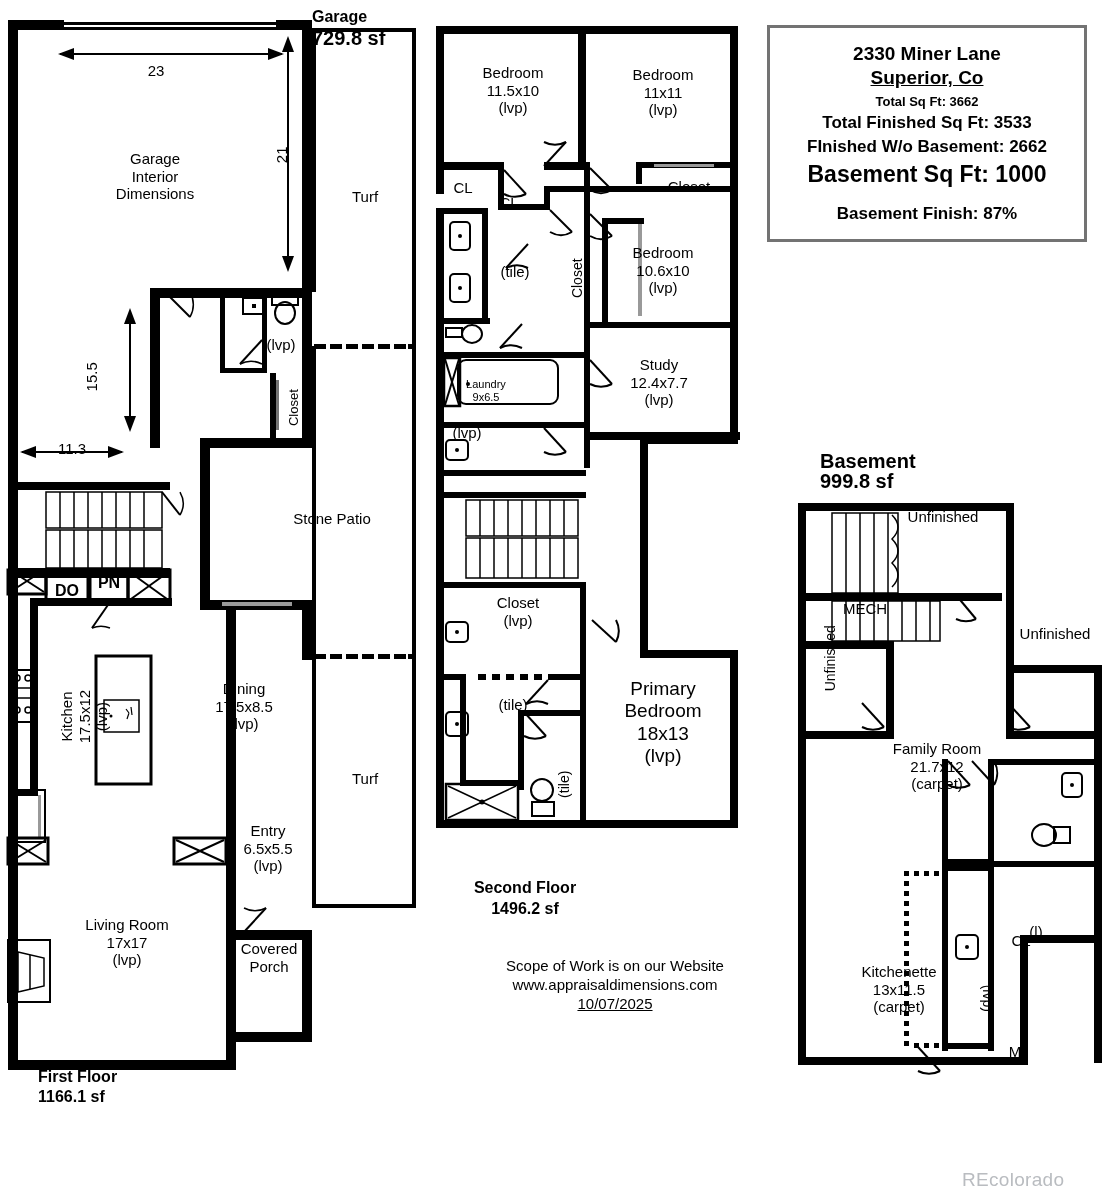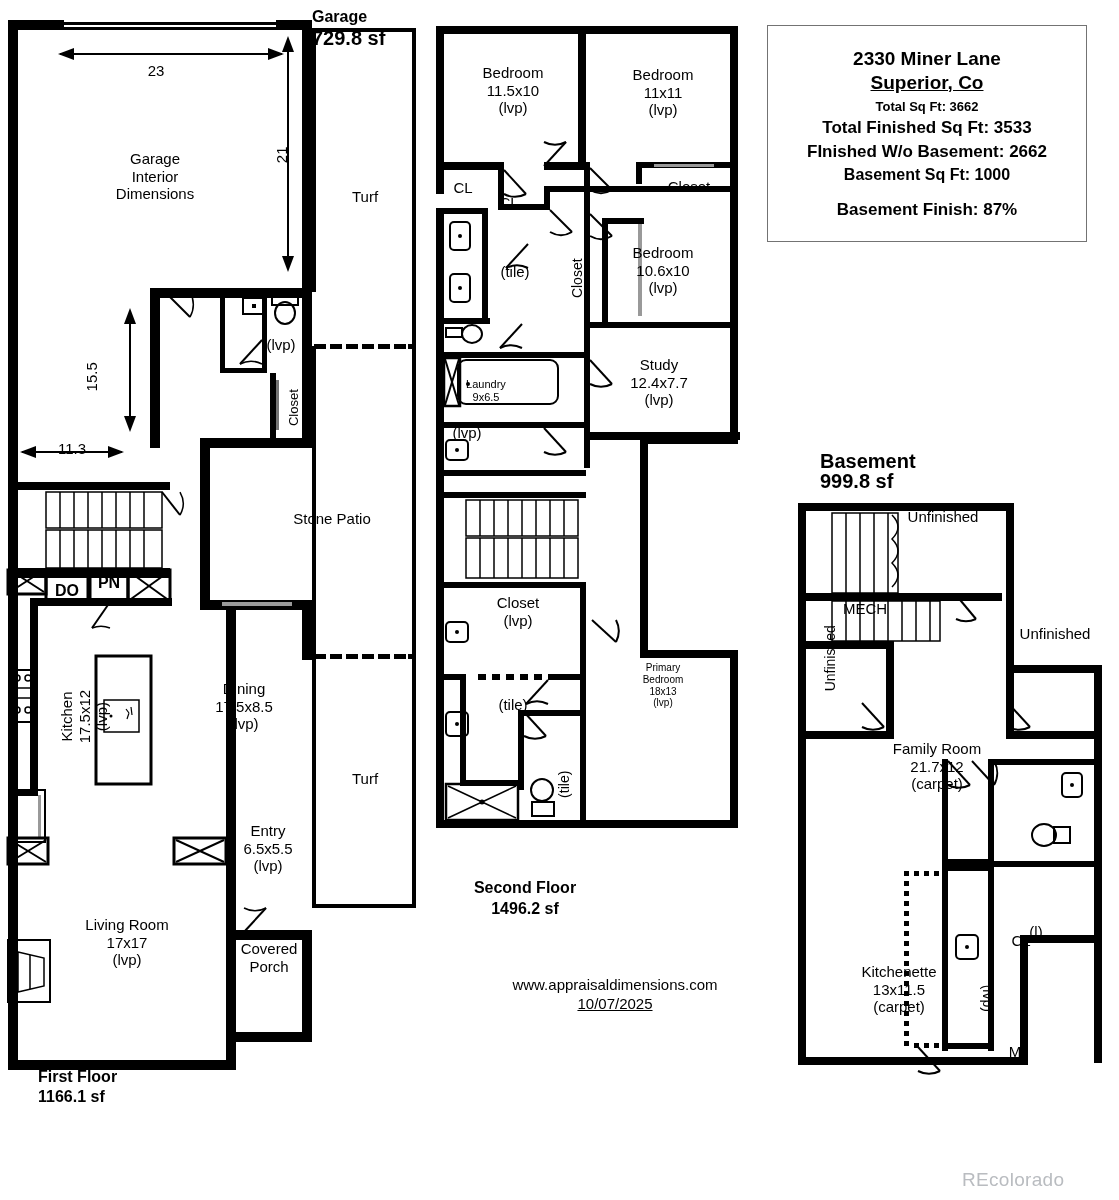--- a/index.html
+++ b/index.html
@@ -4,38 +4,38 @@
 <style>
   html,body{margin:0;padding:0;background:#fff;}
   body{width:1119px;height:1200px;position:relative;
        font-family:"Liberation Sans", sans-serif;color:#000;overflow:hidden;}
   .stage{position:absolute;inset:0;}
   .lbl{position:absolute;text-align:center;line-height:1.18;white-space:pre;}
   .lbl-b{font-weight:bold;}
   .vert{transform-origin:center center;}
   svg{display:block;overflow:visible;}
   .floorsvg{position:absolute;left:0;top:0;}
-  .infobox{position:absolute;border:1px solid #737373;box-sizing:border-box;background:#fff;
+  .infobox{position:absolute;border:3px solid #737373;box-sizing:border-box;background:#fff;
            display:flex;flex-direction:column;align-items:center;justify-content:center;}
   .infobox div{font-weight:bold;text-align:center;}
   .u{text-decoration:underline;}
   .wm{position:absolute;color:#b9bcc0;font-size:19px;letter-spacing:.3px;}
 </style>
 </head>
 <body>
 
 <div class="stage">
 
   <div class="infobox" style="left:767px;top:25px;width:320px;height:217px;">
     <div style="font-size:19px;margin-bottom:2px;">2330 Miner Lane</div>
     <div class="u" style="font-size:19px;margin-bottom:5px;">Superior, Co</div>
     <div style="font-size:13px;margin-bottom:4px;">Total Sq Ft: 3662</div>
     <div style="font-size:17px;margin-bottom:4px;">Total Finished Sq Ft: 3533</div>
     <div style="font-size:17px;margin-bottom:4px;">FInished W/o Basement: 2662</div>
-    <div style="font-size:16px;margin-bottom:16px;">Basement Sq Ft: 1000</div>
+    <div style="font-size:23px;margin-bottom:16px;">Basement Sq Ft: 1000</div>
     <div style="font-size:17px;">Basement Finish: 87%</div>
   </div>
 
   <svg class="floorsvg" width="440" height="1090" viewBox="0 0 440 1090" style="left:0;top:0;">
     <g fill="#000" stroke="none">
 
       <rect x="8" y="20" width="10" height="472"></rect>
       <rect x="8" y="20" width="56" height="10"></rect>
       <rect x="276" y="20" width="36" height="10"></rect>
       <rect x="302" y="20" width="10" height="272"></rect>
@@ -401,27 +401,28 @@
   <div class="lbl" style="left:596px;top:356px;width:126px;font-size:15px;">Study
 12.4x7.7
 (lvp)</div>
   <div class="lbl" style="left:440px;top:378px;width:92px;font-size:11px;">Laundry
 9x6.5</div>
   <div class="lbl" style="left:440px;top:424px;width:54px;font-size:15px;">(lvp)</div>
   <div class="lbl" style="left:464px;top:594px;width:108px;font-size:15px;">Closet
 (lvp)</div>
   <div class="lbl" style="left:485px;top:696px;width:56px;font-size:15px;">(tile)</div>
   <div class="lbl vert" style="left:536px;top:776px;width:56px;font-size:14px;transform:rotate(-90deg);">(tile)</div>
-  <div class="lbl" style="left:602px;top:662px;width:122px;font-size:10px;">Primary
+  <div class="lbl" style="left:602px;top:678px;width:122px;font-size:19px;">Primary
 Bedroom
 18x13
 (lvp)</div>
   <div class="lbl lbl-b" style="left:440px;top:879px;width:170px;font-size:16px;">Second Floor</div>
   <div class="lbl lbl-b" style="left:440px;top:900px;width:170px;font-size:16px;">1496.2 sf</div>
 
+  <div class="lbl" style="left:450px;top:957px;width:330px;font-size:15px;">Scope of Work is on our Website</div>
   <div class="lbl" style="left:450px;top:976px;width:330px;font-size:15px;">www.appraisaldimensions.com</div>
   <div class="lbl" style="left:450px;top:995px;width:330px;font-size:15px;text-decoration:underline;">10/07/2025</div>
 
   <svg class="floorsvg" width="320" height="580" viewBox="0 0 320 580" style="left:790px;top:495px;">
     <g fill="#000">
 
       <rect x="8" y="8" width="216" height="8"></rect>
       <rect x="8" y="8" width="8" height="562"></rect>
       <rect x="216" y="8" width="8" height="170"></rect>
       <rect x="216" y="170" width="96" height="8"></rect>

